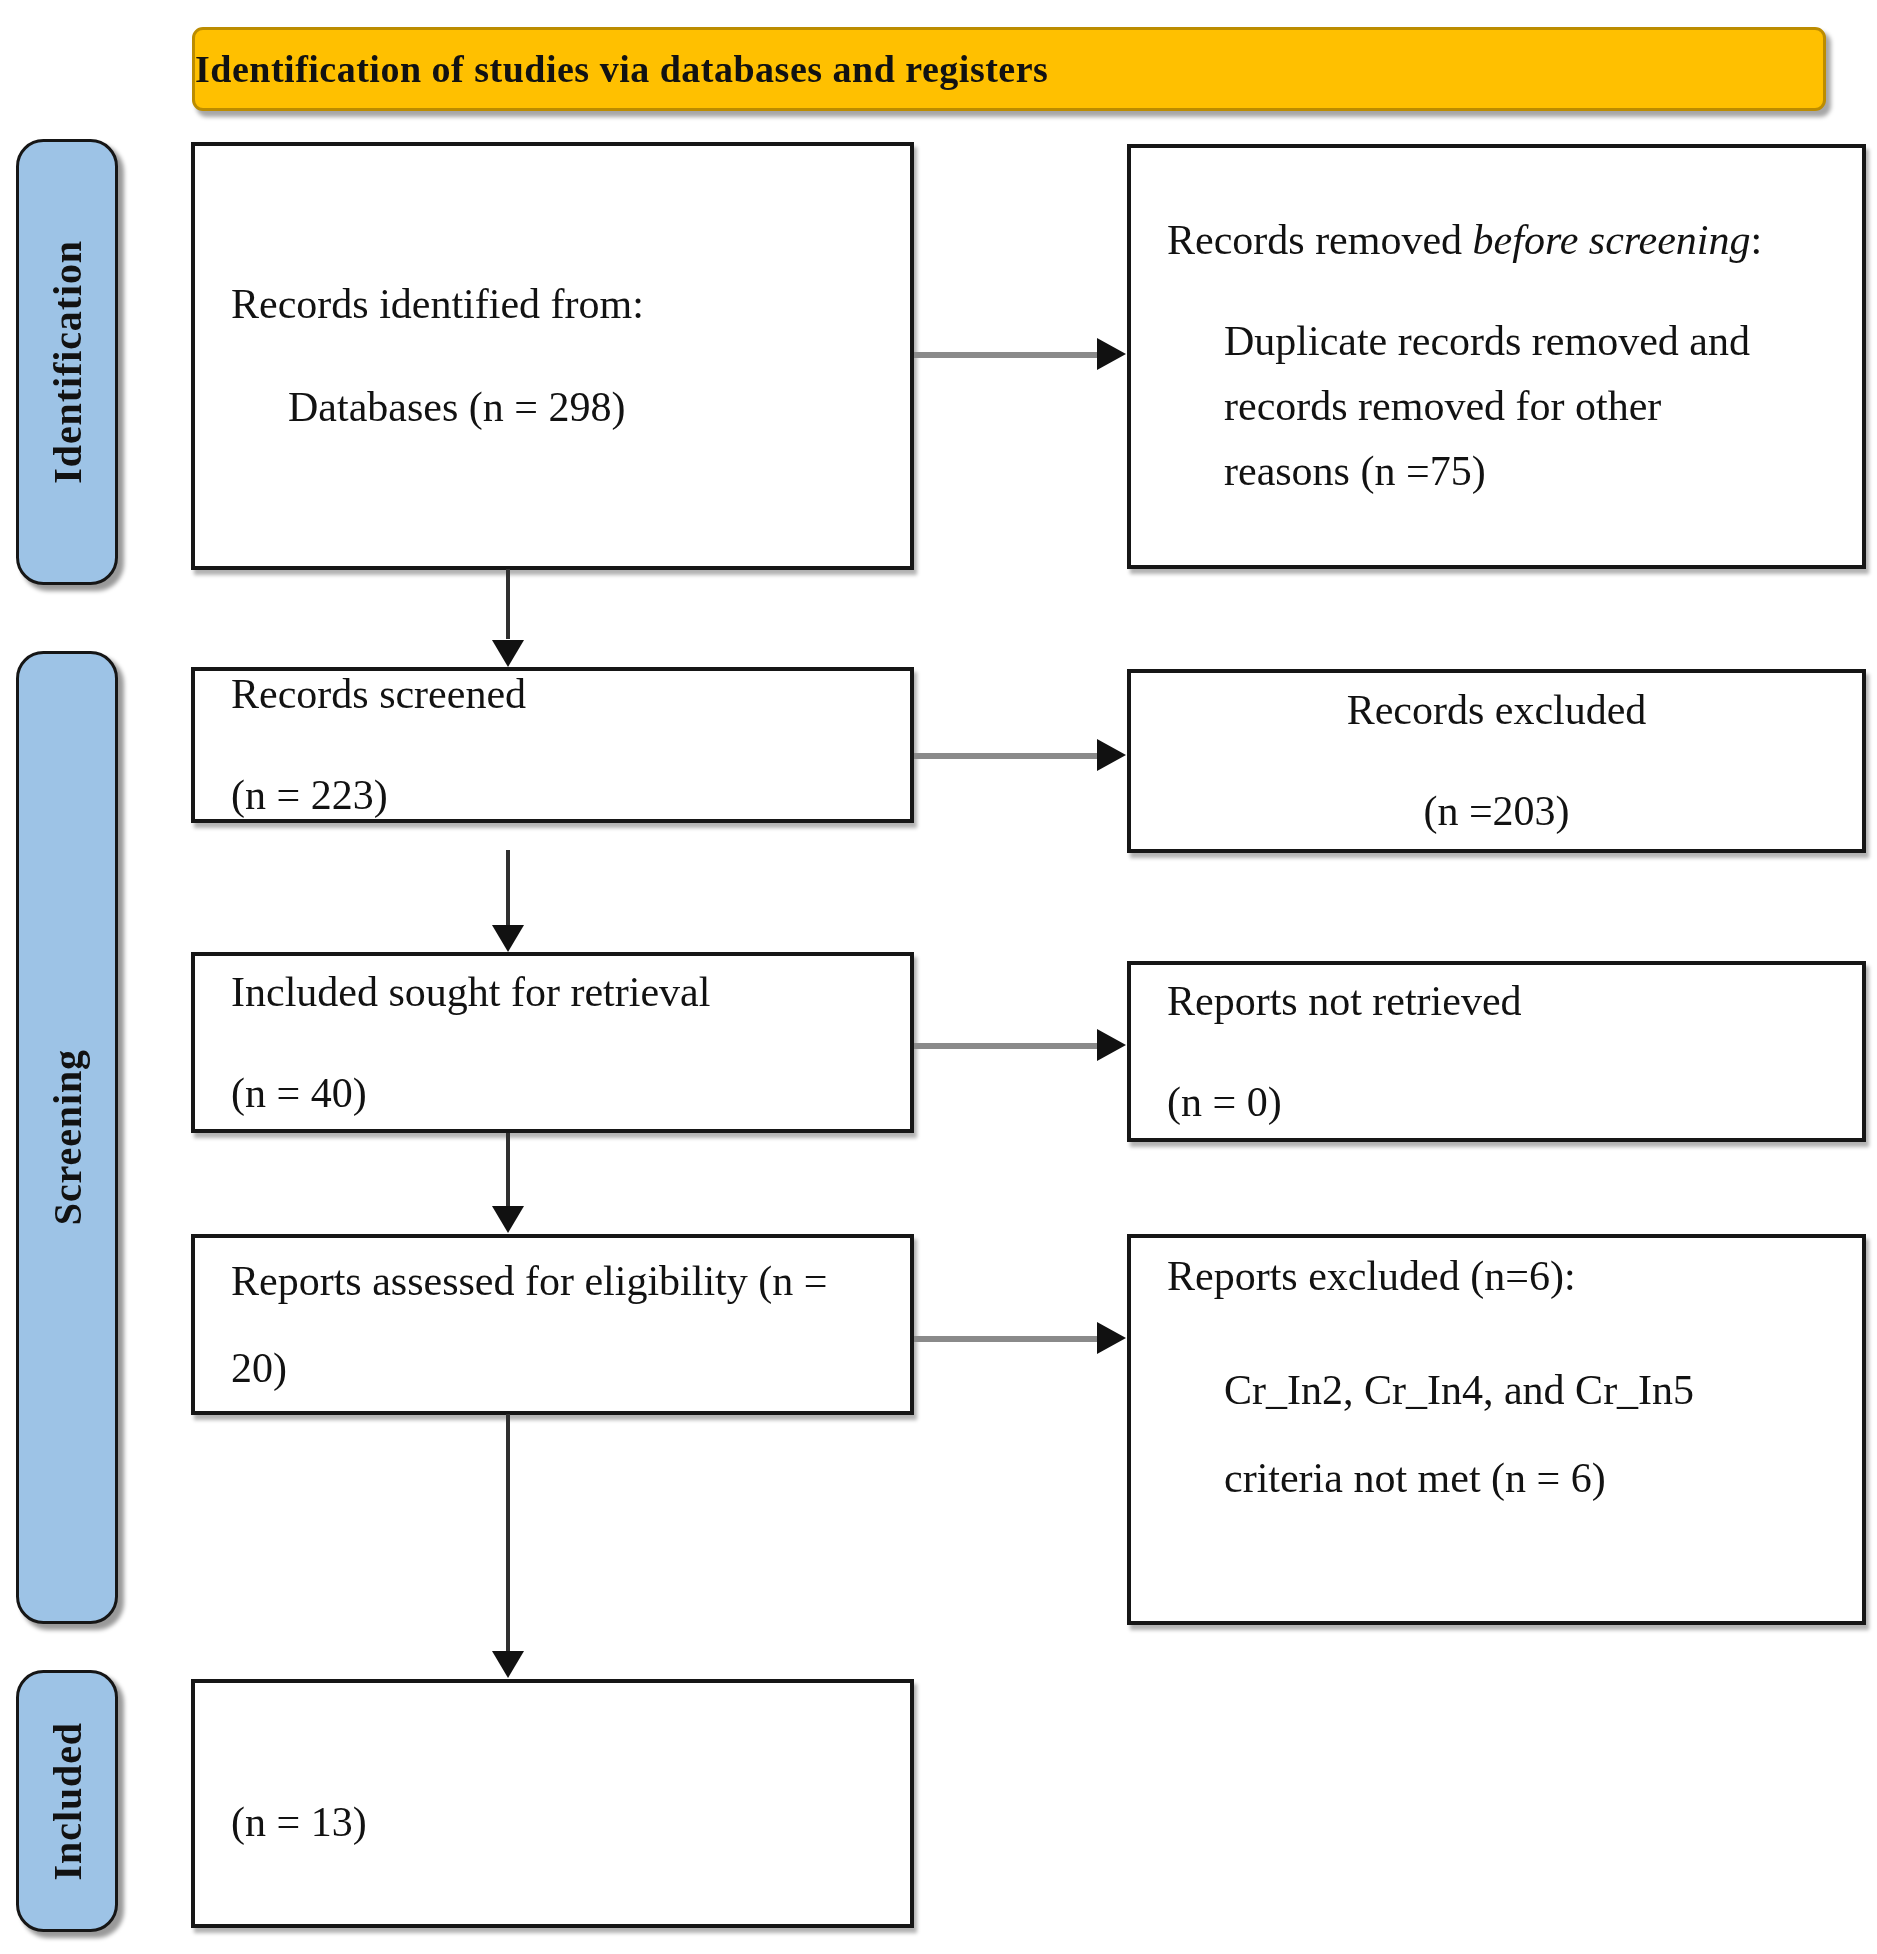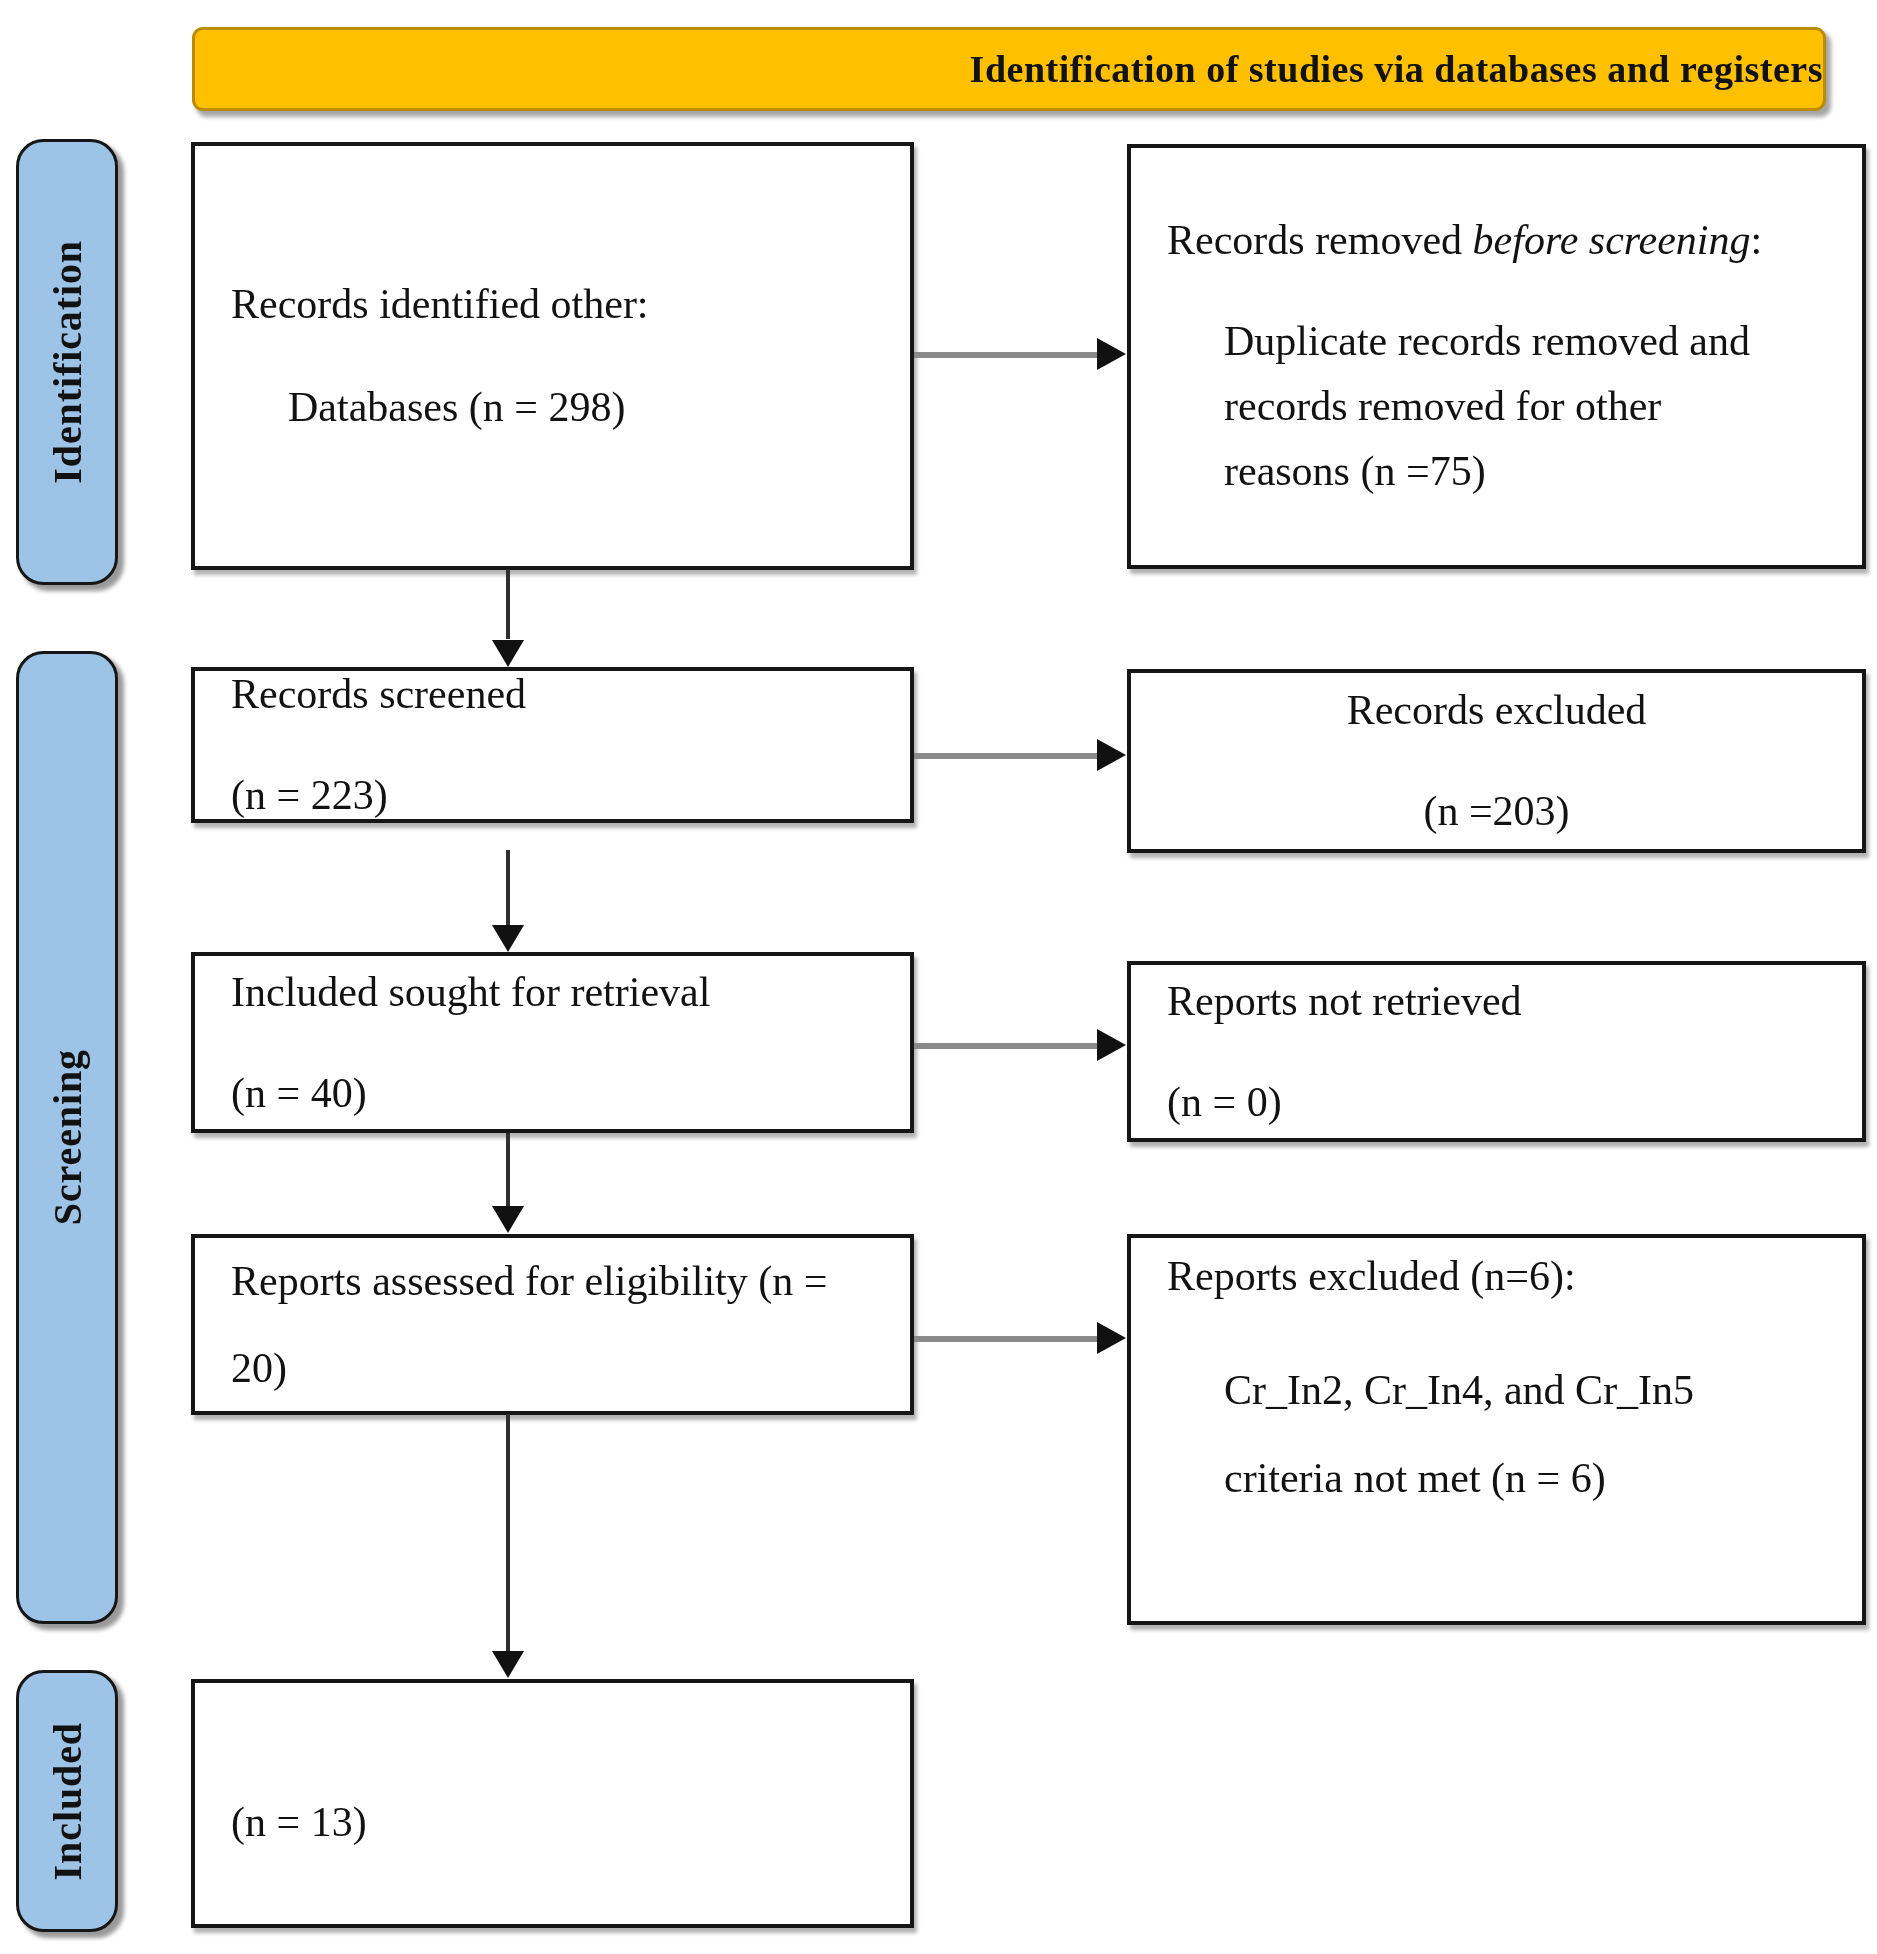--- a/index.html
+++ b/index.html
@@ -2,21 +2,21 @@
 <html style="font-size:14.6px"><head>
 <meta charset="utf-8">
 <style>
   html,body{margin:0;padding:0;background:#ffffff;}
   .page{position:relative;width:1878px;height:1954px;background:#ffffff;overflow:hidden;
         font-family:"Liberation Serif",serif;color:#121212;}
 
   
   .banner{position:absolute;left:192px;top:27.4px;width:1634px;height:84px;box-sizing:border-box;
           background:#FFC000;border:3.7px solid #BC8C00;border-radius:11px;
-          display:flex;align-items:center;justify-content:flex-end;
+          display:flex;align-items:center;justify-content:flex-start;
           box-shadow:4.6px 5.5px 4.6px rgba(0,0,0,0.35);}
   .banner span{font-size:38px;font-weight:bold;letter-spacing:0.5px;}
 
   
   .stage{position:absolute;left:16.4px;width:102px;box-sizing:border-box;
          background:#9DC3E6;border:3.7px solid #161616;border-radius:27.4px;
          display:flex;align-items:center;justify-content:center;
          box-shadow:5.5px 5.5px 4.6px rgba(0,0,0,0.40);}
   .stage span{writing-mode:vertical-rl;transform:rotate(180deg);
               font-size:40px;font-weight:bold;letter-spacing:0.9px;white-space:nowrap;}
@@ -82,21 +82,21 @@
     <span>Identification</span>
   </div>
   <div class="stage stage-screening">
     <span>Screening</span>
   </div>
   <div class="stage stage-included">
     <span>Included</span>
   </div>
 
   <div class="fbox lcol box-identified">
-    <div>Records identified other:</div>
+    <div>Records identified from:</div>
     <div class="detail">Databases (n = 298)</div>
   </div>
 
   <div class="fbox rcol box-removed">
     <div><span>Records removed </span><span class="italic">before screening</span><span>:</span></div>
     <div class="detail">Duplicate records removed and records removed for other reasons (n =75)</div>
   </div>
 
   <div class="fbox lcol box-screened">
     <div>Records screened</div>

